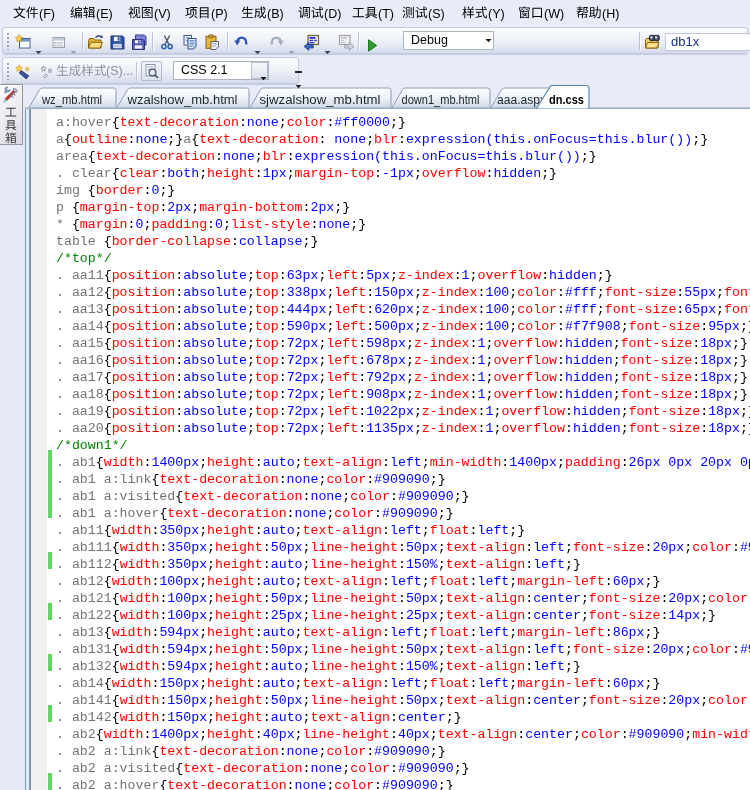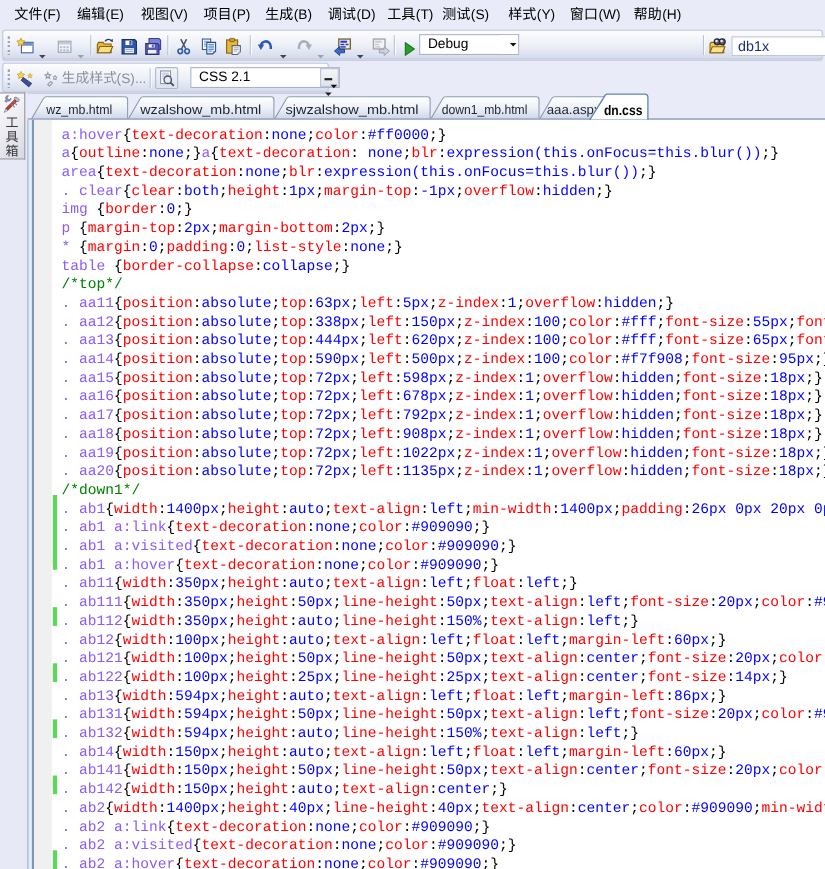--- a/index.html
+++ b/index.html
@@ -27,21 +27,21 @@
 #toolbox {position:absolute;left:0;top:84px;width:23px;height:61px;background:linear-gradient(135deg,#fdfdfe,#e8e8ee 60%,#d8d8e2);border:1px solid #97999f;border-left:none}
 .tbc {height:12.8px;text-align:center;overflow:visible}
 .tbc svg {vertical-align:top}
 #editor {position:absolute;left:25px;top:109px;width:725px;height:681px;background:#fff}
 .vline {position:absolute;top:0;bottom:0}
 #margin {position:absolute;left:6px;top:0;bottom:0;width:16px;background:#f0f0f0}
 .gbar {position:absolute;left:48px;width:3.5px;background:#5fd75f;z-index:5}
 #code {position:absolute;left:56px;top:114.2px;width:694px;font-family:"Liberation Mono",monospace;font-size:13.25px;line-height:17px;white-space:pre;color:#000}
 .ln {height:17px}
 i {font-style:normal}
-.s {color:#8b5cf6} .p {color:#ff0000} .v {color:#0000ff} .k {color:#000000} .c {color:#008000}
+.s {color:#737373} .p {color:#ff0000} .v {color:#0000ff} .k {color:#000000} .c {color:#008000}
 </style></head><body>
 <div id="menubar">
     <div class="mi" style="left:13px"><svg width="26" height="16" viewBox="0 0 26 16" style="display:inline-block;vertical-align:middle" fill="#000">
         <path transform="translate(0.00,11.26) scale(0.01280,-0.01280)" d="M423 823C453 774 485 707 497 666L580 693C566 734 531 799 501 847ZM50 664V590H206C265 438 344 307 447 200C337 108 202 40 36 -7C51 -25 75 -60 83 -78C250 -24 389 48 502 146C615 46 751 -28 915 -73C928 -52 950 -20 967 -4C807 36 671 107 560 201C661 304 738 432 796 590H954V664ZM504 253C410 348 336 462 284 590H711C661 455 592 344 504 253Z"></path>
         <path transform="translate(12.80,11.26) scale(0.01280,-0.01280)" d="M317 341V268H604V-80H679V268H953V341H679V562H909V635H679V828H604V635H470C483 680 494 728 504 775L432 790C409 659 367 530 309 447C327 438 359 420 373 409C400 451 425 504 446 562H604V341ZM268 836C214 685 126 535 32 437C45 420 67 381 75 363C107 397 137 437 167 480V-78H239V597C277 667 311 741 339 815Z"></path>
       </svg><span>(F)</span></div>
     <div class="mi" style="left:70px"><svg width="26" height="16" viewBox="0 0 26 16" style="display:inline-block;vertical-align:middle" fill="#000">
         <path transform="translate(0.00,11.26) scale(0.01280,-0.01280)" d="M40 54 58 -15C140 18 245 61 346 103L332 163C223 121 114 79 40 54ZM61 423C75 430 98 435 205 450C167 386 132 335 116 316C87 278 66 252 45 248C53 230 64 196 68 182C87 194 118 204 339 255C336 271 333 298 334 317L167 282C238 374 307 486 364 597L303 632C286 593 265 554 245 517L133 505C190 593 246 706 287 815L215 840C179 719 112 587 91 554C71 520 55 496 38 491C46 473 57 438 61 423ZM624 350V202H541V350ZM675 350H746V202H675ZM481 412V-72H541V143H624V-47H675V143H746V-46H797V143H871V-7C871 -14 868 -16 861 -17C854 -17 836 -17 814 -16C822 -32 829 -56 831 -73C867 -73 890 -71 908 -62C926 -52 930 -35 930 -8V413L871 412ZM797 350H871V202H797ZM605 826C621 798 637 762 648 732H414V515C414 361 405 139 314 -21C329 -28 360 -50 372 -63C465 99 482 335 483 498H920V732H729C717 765 697 811 675 846ZM483 668H850V561H483Z"></path>
         <path transform="translate(12.80,11.26) scale(0.01280,-0.01280)" d="M551 751H819V650H551ZM482 808V594H892V808ZM81 332C89 340 119 346 153 346H244V202L40 167L56 94L244 132V-76H313V146L427 169L423 234L313 214V346H405V414H313V568H244V414H148C176 483 204 565 228 650H412V722H247C255 756 263 791 269 825L196 840C191 801 183 761 174 722H47V650H157C136 570 115 504 105 479C88 435 75 403 58 398C66 380 77 346 81 332ZM815 472V386H560V472ZM400 76 412 8 815 40V-80H885V46L959 52L960 115L885 110V472H953V535H423V472H491V82ZM815 329V242H560V329ZM815 185V105L560 86V185Z"></path>
       </svg><span>(E)</span></div>
@@ -178,21 +178,21 @@
         <rect x="1.5" y="1.5" width="10.5" height="9" fill="#f4f4f6" stroke="#a2a2a2" stroke-width="1.2"></rect>
 <rect x="3" y="3" width="6" height="1.8" fill="#c3c9d8"></rect>
         <rect x="3" y="5.8" width="3.6" height="1.3" fill="#c3c9d8"></rect>
 <rect x="3" y="8" width="4.8" height="1.3" fill="#c3c9d8"></rect>
 <path d="M16 12.4l-4.8-4v2.4H6.8v3.2h4.4v2.4z" fill="#ccd1dc" stroke="#959ba8" stroke-width="0.8"></path>
       </svg></div>
     <i class="tsep" style="left:355px"></i>
     <div class="ti" style="left:364px;top:10px"><svg width="11" height="13" viewBox="0 0 11 13">
         <path d="M1.5 0.8l8.2 5.7-8.2 5.7z" fill="#2d9e2d" stroke="#187a18"></path>
       </svg></div>
-    <div class="combo" style="left:378px;width:91px"><span>Debug</span><span class="cbtn">
+    <div class="combo" style="left:400px;width:91px"><span>Debug</span><span class="cbtn">
         <svg width="7" height="5" viewBox="0 0 7 5">
           <path d="M0.5 1l3 3.2L6.5 1z" fill="#111"></path>
         </svg>
       </span></div>
     <i class="tsep" style="left:636px"></i>
     <div class="ti" style="left:641px"><svg width="17" height="17" viewBox="0 0 17 17">
         <path d="M1.5 14V6l1-1.5h4l1 1.5h6.5v8z" fill="#f5cf58" stroke="#8a6210"></path>
 <path d="M1.5 14l2-5.5h11.5L12.8 14z" fill="#fbe28a" stroke="#8a6210"></path>
 <circle cx="8" cy="4" r="2.7" fill="#565e70" stroke="#23293a" stroke-width="1.1"></circle>
 <circle cx="12.6" cy="4" r="2.7" fill="#565e70" stroke="#23293a" stroke-width="1.1"></circle>
@@ -219,21 +219,21 @@
         <path transform="translate(25.20,11.09) scale(0.01260,-0.01260)" d="M441 811C475 760 511 692 525 649L595 678C580 721 542 786 507 836ZM822 843C800 784 762 704 728 648H399V579H624V441H430V372H624V231H361V160H624V-79H699V160H947V231H699V372H895V441H699V579H928V648H807C837 698 870 761 898 817ZM183 840V647H55V577H183C154 441 93 281 31 197C44 179 63 146 71 124C112 185 152 281 183 382V-79H255V440C282 390 313 332 326 299L373 355C356 383 282 498 255 534V577H361V647H255V840Z"></path>
         <path transform="translate(37.80,11.09) scale(0.01260,-0.01260)" d="M709 791C761 755 823 701 853 665L905 712C875 747 811 798 760 833ZM565 836C565 774 567 713 570 653H55V580H575C601 208 685 -82 849 -82C926 -82 954 -31 967 144C946 152 918 169 901 186C894 52 883 -4 855 -4C756 -4 678 241 653 580H947V653H649C646 712 645 773 645 836ZM59 24 83 -50C211 -22 395 20 565 60L559 128L345 82V358H532V431H90V358H270V67Z"></path>
       </svg>(S)...</div>
     <i class="tsep" style="left:133px"></i>
     <div class="fbtn"><svg width="17" height="17" viewBox="0 0 17 17">
         <rect x="3" y="1.5" width="9" height="11.5" fill="#fdfdff" stroke="#8a96ad"></rect>
 <path d="M4.5 3.5h6M4.5 5h6M4.5 6.5h6M4.5 8h4" stroke="#aab6cc" stroke-width="0.8"></path>
 <circle cx="9.5" cy="9.5" r="3.4" fill="#dbe4f2" fill-opacity="0.7" stroke="#4a5568" stroke-width="1.2"></circle>
 <path d="M12 12l3 3" stroke="#4a5568" stroke-width="1.7"></path>
       </svg></div>
-    <div class="combo" style="left:170px;width:136px"><span>CSS 2.1</span><span class="cbtn2"><svg width="7" height="5" viewBox="0 0 7 5">
+    <div class="combo" style="left:170px;width:96px"><span>CSS 2.1</span><span class="cbtn2"><svg width="7" height="5" viewBox="0 0 7 5">
           <path d="M0.5 1l3 3.2L6.5 1z" fill="#111"></path>
         </svg></span></div>
     <div class="chev" style="left:291px"><div class="chevbar"></div><svg width="7" height="5" viewBox="0 0 7 5">
         <path d="M0.5 1l3 3.2L6.5 1z" fill="#222"></path>
       </svg></div>
   </div>
 <div id="sidebar"></div>
 <svg width="725" height="28" viewBox="0 0 725 28" style="position:absolute;left:25px;top:84px">
     <defs>
       <linearGradient id="tg" x1="0" y1="0" x2="0" y2="1">

